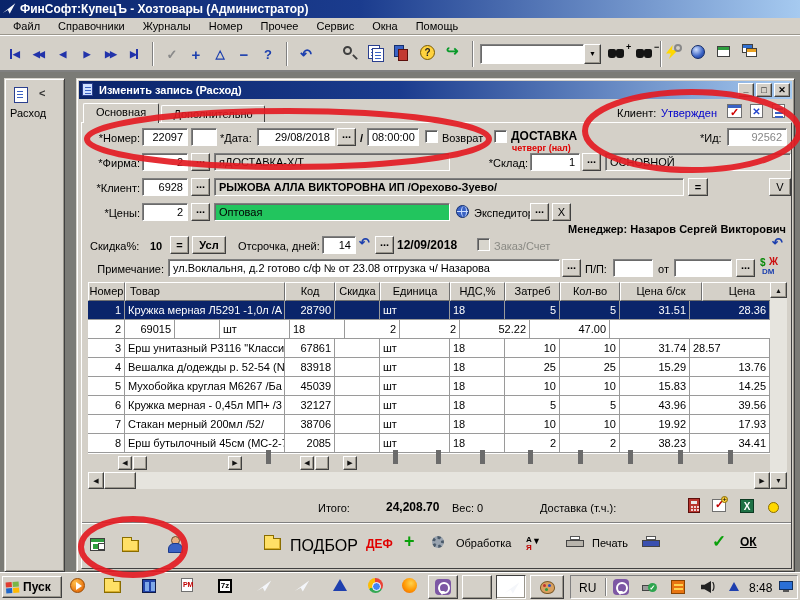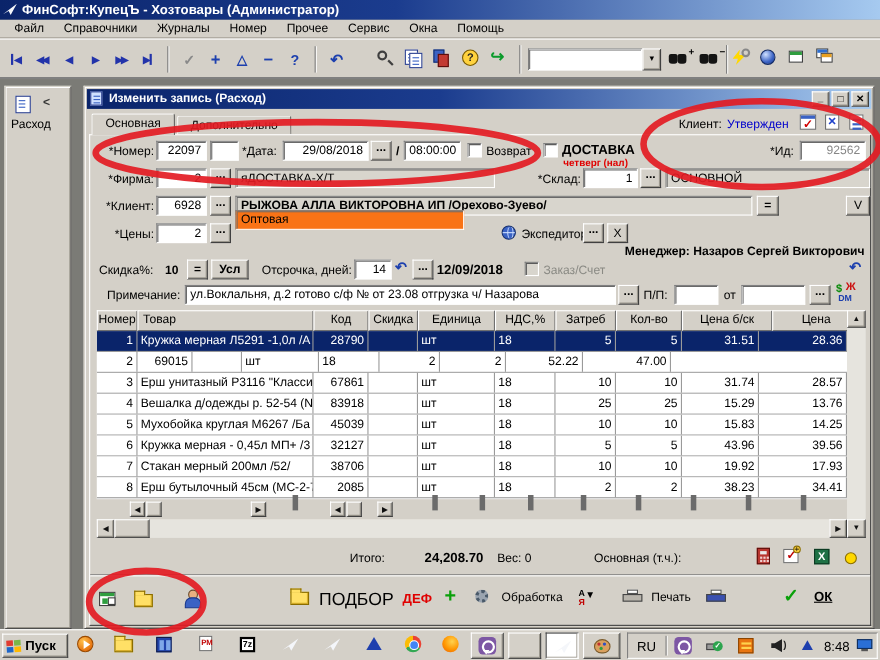--- a/index.html
+++ b/index.html
@@ -308,21 +308,21 @@
 <span class="abs lbl" style="left:88px;top:181px;width:52px;text-align:right">*Клиент:</span>
 <div class="abs fld right" style="left:142px;top:178px;width:46px">6928</div>
 <span class="abs btn browse" style="left:191px;top:178px">...</span>
 <div class="abs fld nowrap" style="left:214px;top:178px;width:470px;font-weight:bold;background:#d8d5cd">РЫЖОВА АЛЛА ВИКТОРОВНА ИП /Орехово-Зуево/</div>
 <span class="abs btn" style="left:688px;top:178px;width:20px;height:18px;line-height:16px;font-weight:bold">=</span>
 <span class="abs btn" style="left:769px;top:178px;width:22px;height:18px;line-height:16px">V</span>
 
 <span class="abs lbl" style="left:88px;top:206px;width:52px;text-align:right">*Цены:</span>
 <div class="abs fld right" style="left:142px;top:203px;width:46px">2</div>
 <span class="abs btn browse" style="left:191px;top:203px">...</span>
-<div class="abs fld nowrap" style="left:214px;top:191px;width:208px;background:#f97316">Оптовая</div>
+<div class="abs fld nowrap" style="left:214px;top:203px;width:236px;background:#22c55e">Оптовая</div>
 <span class="icon-globe abs" style="left:456px;top:205px"></span>
 <span class="abs lbl" style="left:474px;top:206px">Экспедитор:</span>
 <span class="abs btn browse" style="left:530px;top:203px">...</span>
 <span class="abs btn" style="left:552px;top:203px;width:19px;height:18px;line-height:16px">X</span>
 <span class="abs lbl nowrap" style="left:568px;top:222px;width:226px;font-weight:bold">Менеджер: Назаров Сергей Викторович</span>
 
 <span class="abs lbl" style="left:90px;top:239px">Скидка%:</span>
 <span class="abs lbl" style="left:150px;top:239px;font-weight:bold">10</span>
 <span class="abs btn" style="left:170px;top:236px;width:19px;height:18px;line-height:16px;font-weight:bold">=</span>
 <span class="abs btn" style="left:192px;top:236px;width:34px;height:18px;line-height:16px;font-weight:bold">Усл</span>
@@ -388,21 +388,21 @@
     <div class="grow">
       <div class="gcell" style="width: 37px; text-align: right;">3</div>
       <div class="gcell" style="width: 160px; text-align: left;">Ерш унитазный Р3116 "Класси</div>
       <div class="gcell" style="width: 50px; text-align: right;">67861</div>
       <div class="gcell" style="width: 45px; text-align: center;"></div>
       <div class="gcell" style="width: 70px; text-align: left;">шт</div>
       <div class="gcell" style="width: 55px; text-align: left;">18</div>
       <div class="gcell" style="width: 55px; text-align: right;">10</div>
       <div class="gcell" style="width: 60px; text-align: right;">10</div>
       <div class="gcell" style="width: 70px; text-align: right;">31.74</div>
-      <div class="gcell" style="width: 80px; text-align: right;">28.57</div>
+      <div class="gcell" style="width: 80px; ">28.57</div>
     </div>
     <div class="grow">
       <div class="gcell" style="width: 37px; text-align: right;">4</div>
       <div class="gcell" style="width: 160px; text-align: left;">Вешалка  д/одежды р. 52-54 (N</div>
       <div class="gcell" style="width: 50px; text-align: right;">83918</div>
       <div class="gcell" style="width: 45px; text-align: center;"></div>
       <div class="gcell" style="width: 70px; text-align: left;">шт</div>
       <div class="gcell" style="width: 55px; text-align: left;">18</div>
       <div class="gcell" style="width: 55px; text-align: right;">25</div>
       <div class="gcell" style="width: 60px; text-align: right;">25</div>
@@ -498,21 +498,21 @@
     <span>◀</span>
   </span>
 <span class="sb-btn" style="left:104px;top:472px;width:32px;height:17px"></span>
 <span class="sb-btn" style="left:754px;top:472px;width:16px;height:17px">
     <span>▶</span>
   </span>
 
 <span class="abs lbl" style="left:318px;top:501px">Итого:</span>
 <span class="abs lbl" style="left:386px;top:500px;font-weight:bold;font-size:12px">24,208.70</span>
 <span class="abs lbl" style="left:452px;top:501px">Вес: 0</span>
-<span class="abs lbl" style="left:540px;top:501px">Основная (т.ч.):</span>
+<span class="abs lbl" style="left:540px;top:501px">Доставка (т.ч.):</span>
 <span class="abs" style="left:688px;top:498px">
     <span class="icon-calc">
       <i></i>
       <b></b>
     </span>
   </span>
 <span class="abs" style="left:712px;top:499px">
     <span class="icon-note">
       <b>✓</b>
       <i>+</i>

